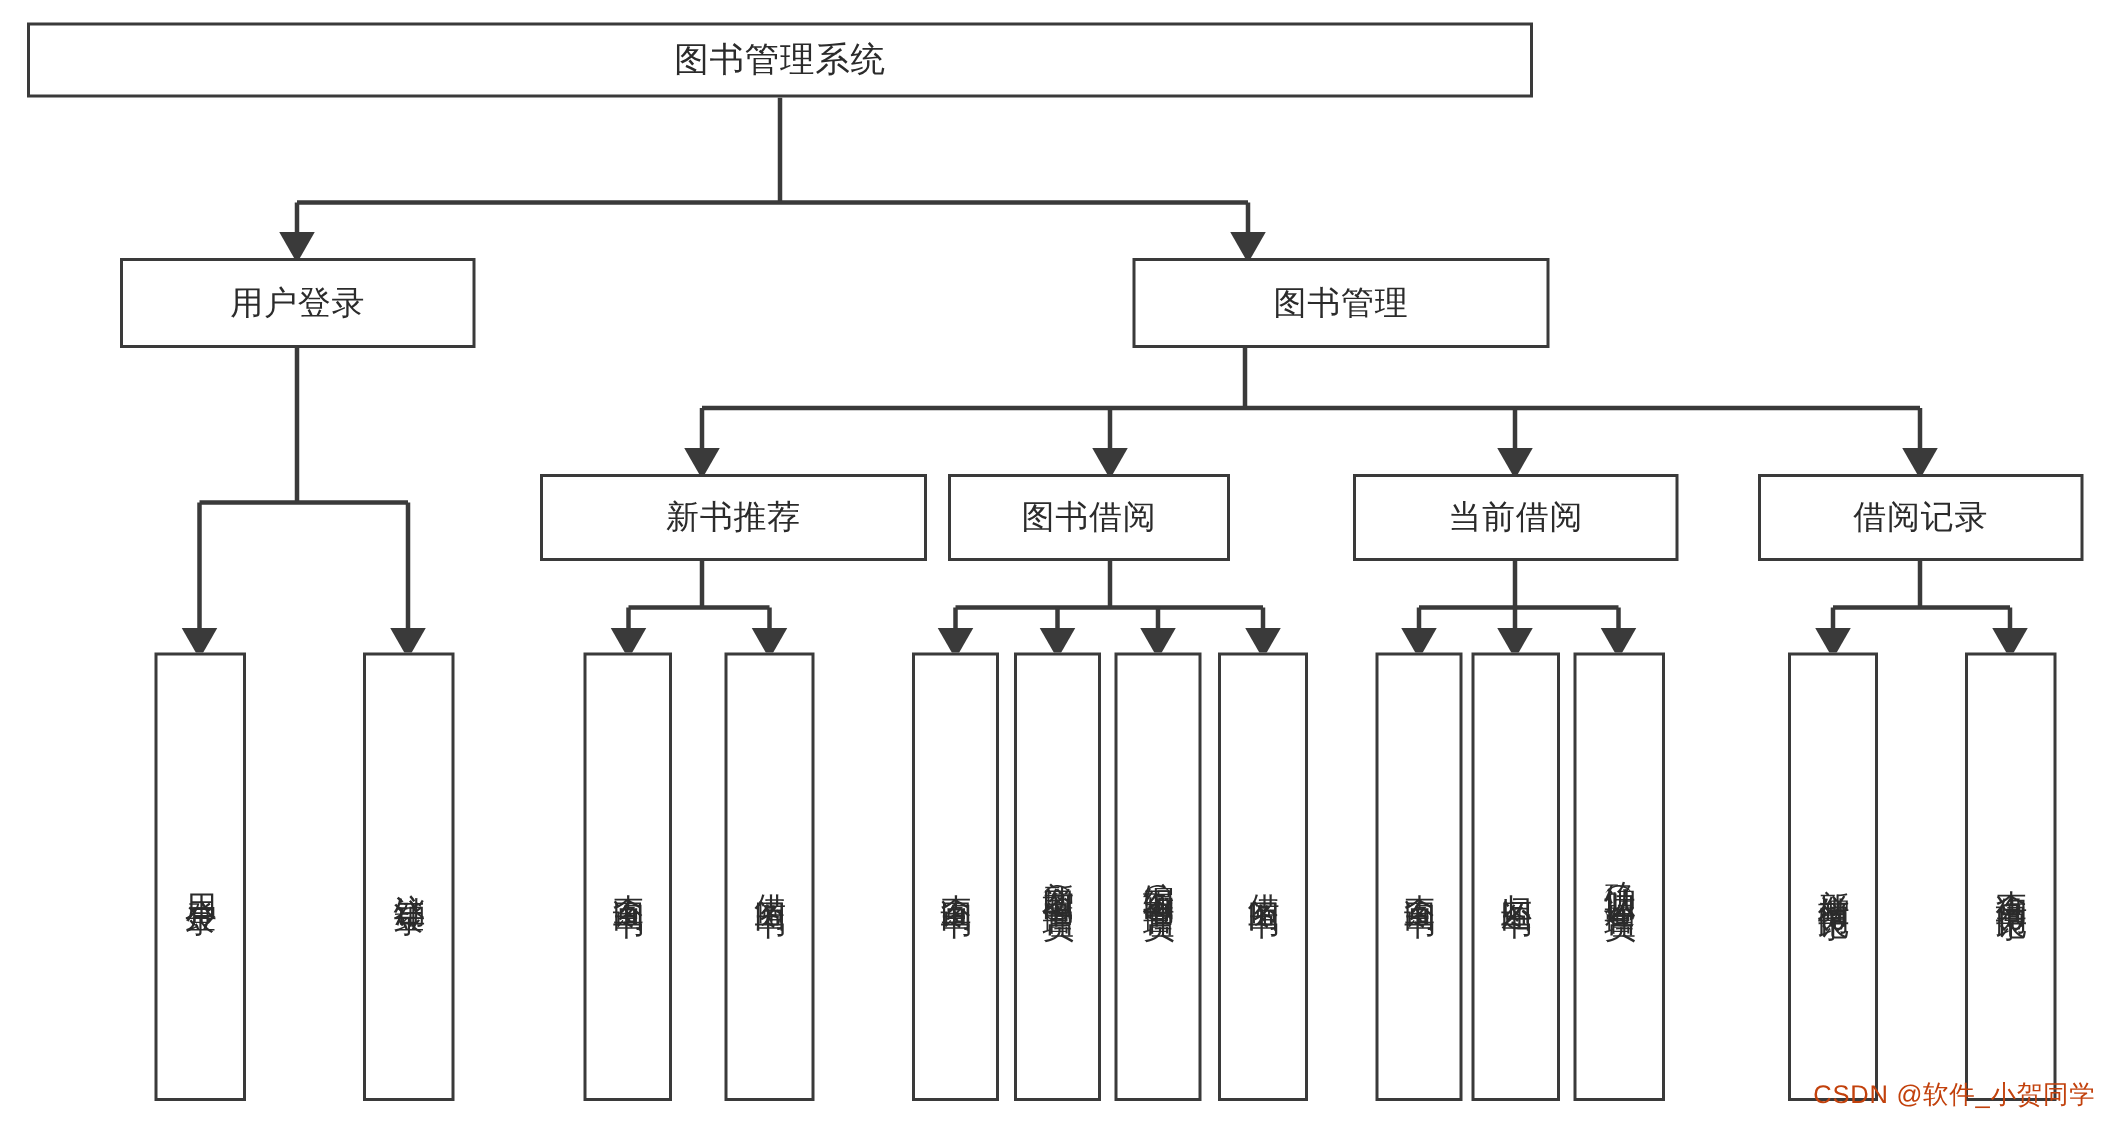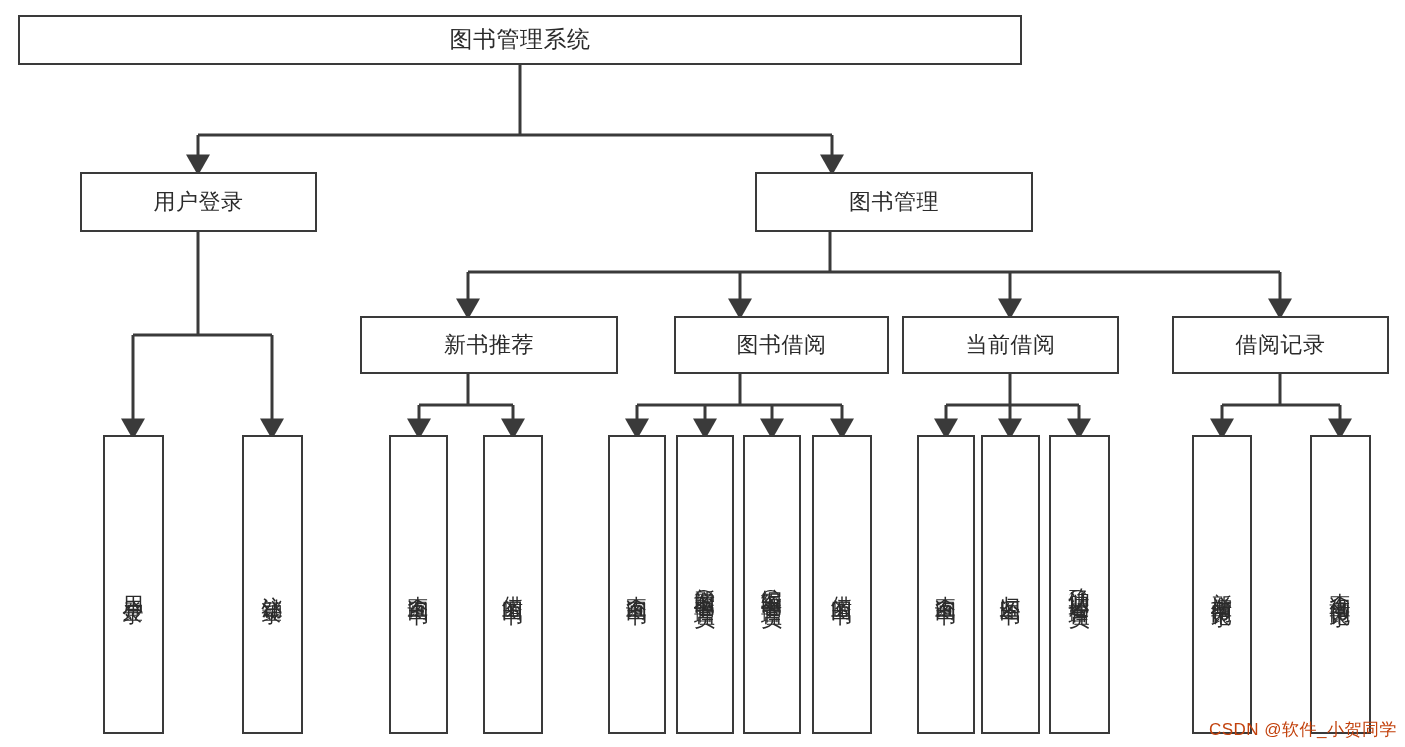--- a/index.html
+++ b/index.html
@@ -129,21 +129,21 @@
   <div class="node h" style="left:80px; top:172px; width:237px; height:60px;">
     <span>用户登录</span>
   </div>
   <div class="node h" style="left:712px; top:172px; width:278px; height:60px;margin-left:43px;">
     <span>图书管理</span>
   </div>
 
   <div class="node h" style="left:360px; top:316px; width:258px; height:58px;">
     <span>新书推荐</span>
   </div>
-  <div class="node h" style="left:632px; top:316px; width:215px; height:58px;margin-left:42px;">
+  <div class="node h" style="left:632px; top:316px; width:188px; height:58px;">
     <span>图书借阅</span>
   </div>
   <div class="node h" style="left:902px; top:316px; width:217px; height:58px;">
     <span>当前借阅</span>
   </div>
   <div class="node h" style="left:1172px; top:316px; width:217px; height:58px;">
     <span>借阅记录</span>
   </div>
 
   <div class="node v" style="left:103px; top:435px; width:61px; height:299px;">

